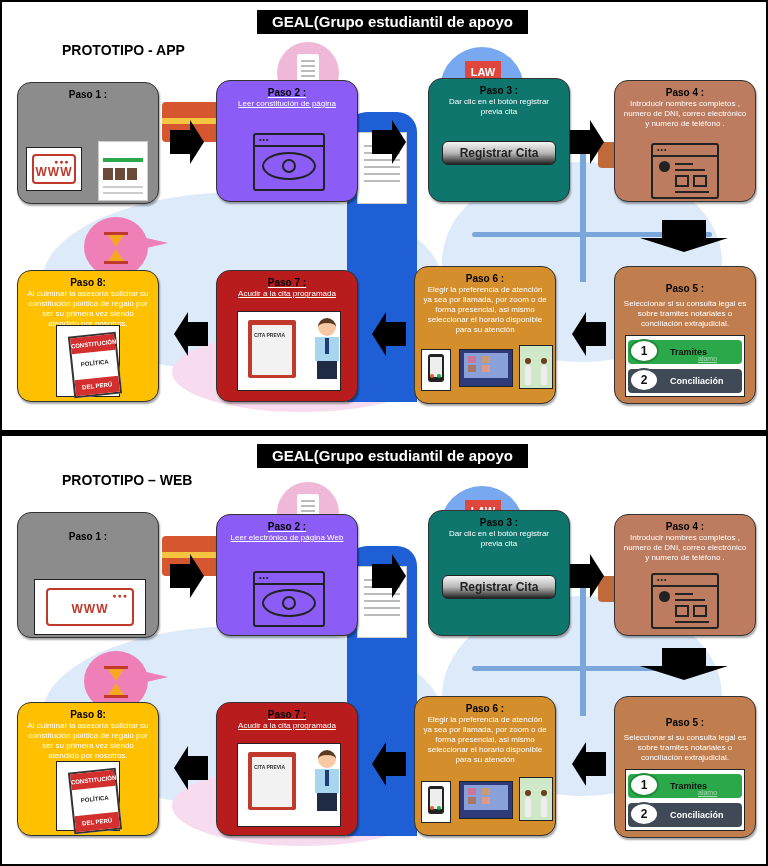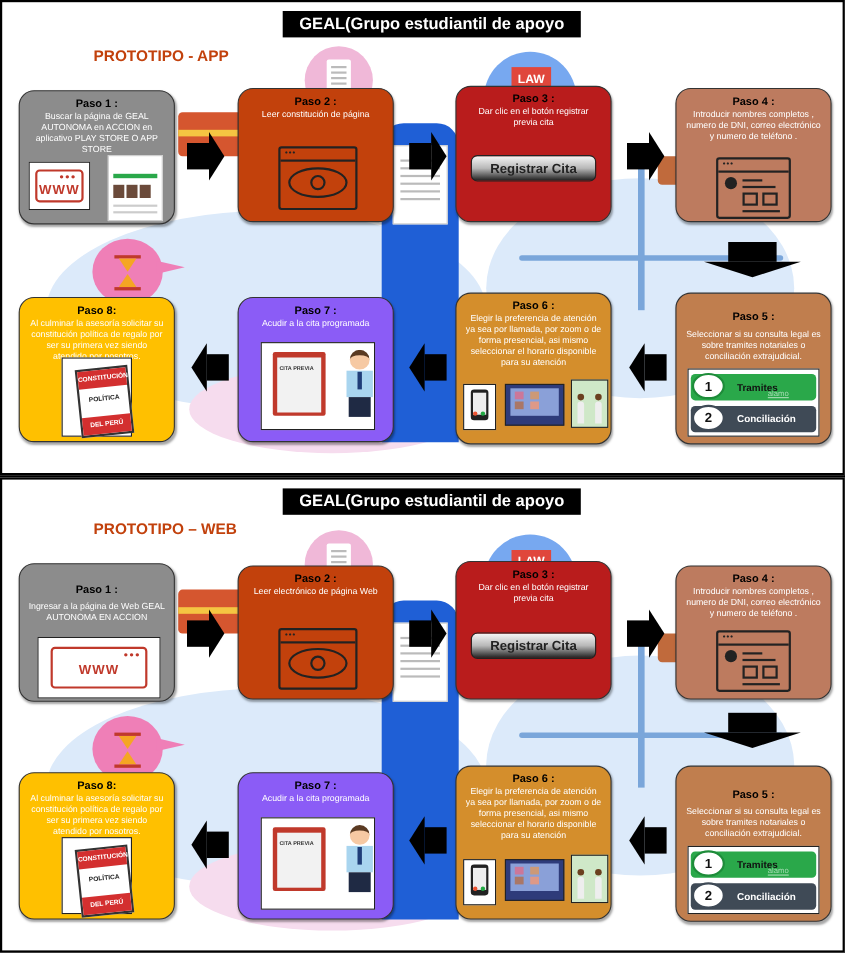--- a/index.html
+++ b/index.html
@@ -27,33 +27,33 @@
   .bg-paper { position:absolute; left:355px; width:50px; height:72px; background:#fff; border:1px solid #ccc; }
   .bg-paper:before { content:""; position:absolute; left:6px; top:12px; width:36px; height:2px; background:#bbb; box-shadow:0 7px 0 #bbb, 0 14px 0 #bbb, 0 21px 0 #bbb, 0 28px 0 #bbb, 0 35px 0 #bbb; }
   .bg-scale-beam { position:absolute; left:470px; width:240px; height:5px; background:#7aa6da; border-radius:3px; }
   .bg-scale-pole { position:absolute; left:578px; width:6px; background:#7aa6da; }
   .bg-briefcase { position:absolute; left:160px; width:60px; height:40px; background:#d5562f; border-radius:4px; }
   .bg-briefcase:after { content:""; position:absolute; left:0; top:16px; width:60px; height:6px; background:#f5c542; }
   .bg-gavel { position:absolute; left:596px; width:22px; height:26px; background:#c06a3c; border-radius:4px; }
 
   
   .main-title { position:absolute; left:255px; width:271px; height:24px; background:#000; color:#fff; font-weight:bold; font-size:15px; text-align:center; line-height:24px; }
-  .proto-title { position:absolute; left:60px; font-weight:bold; font-size:14px; color:#c2410c;margin-left:23px; }
+  .proto-title { position:absolute; left:60px; font-weight:bold; font-size:14px; color:#000000; }
 
   
   .card { position:absolute; border:1px solid #333; border-radius:14px; box-shadow: 1px 2px 2px rgba(0,0,0,.35); text-align:center; color:#fff; }
   .card .step-title { display:block; font-weight:bold; font-size:10px; color:#000; margin-top:6px; }
   .card .step-desc { display:block; font-size:8px; line-height:10px; padding:1px 8px 0; color:#fff; }
   .c-gray { background:#8c8c8c; }
-  .c-taupe { background:#c2410c; }
-  .c-brown { background:#b91c1c; }
+  .c-taupe { background:#8b5cf6;text-decoration:underline; }
+  .c-brown { background:#0f766e;margin-left:14px; }
   .c-copper { background:#bd7b5f; }
   .c-copper2 { background:#c07e4e; }
   .c-orange { background:#d48e2c; }
-  .c-gold { background:#8b5cf6; }
+  .c-gold { background:#b91c1c;text-decoration:underline; }
   .c-yellow { background:#ffc000; }
 
   
   .arrow-r, .arrow-l, .arrow-d { position:absolute; }
   .arrow-r .shaft, .arrow-l .shaft { position:absolute; top:10px; width:20px; height:24px; background:#000; }
   .arrow-r .head { position:absolute; left:20px; top:0; border-left:14px solid #000; border-top:22px solid transparent; border-bottom:22px solid transparent; }
   .arrow-l .head { position:absolute; left:0; top:0; border-right:14px solid #000; border-top:22px solid transparent; border-bottom:22px solid transparent; }
   .arrow-l .shaft { left:14px; }
   .arrow-d .shaft { position:absolute; left:22px; top:0; width:44px; height:18px; background:#000; }
   .arrow-d .head { position:absolute; left:0; top:18px; border-top:14px solid #000; border-left:44px solid transparent; border-right:44px solid transparent; }
@@ -143,21 +143,20 @@
       <div class="hg-body"></div>
       <div class="hg-body2"></div>
       <div class="hg-bot"></div>
   </div>
 
   <div class="main-title" style="top:8px;">GEAL(Grupo estudiantil de apoyo legal)</div>
   <div class="proto-title" style="top:40px;">PROTOTIPO - APP</div>
 
   <div class="card c-gray" style="left:15px;top:80px;width:142px;height:122px;">
     <span class="step-title">Paso 1 :</span>
-    <span class="step-desc">Buscar la página de GEAL AUTONOMA en ACCION en aplicativo PLAY STORE O APP STORE</span>
     <div class="img-box www-box" style="left:8px;top:64px;width:56px;height:44px;">
       <div class="www-inner">
           <span class="dots">●●●</span>
           <span class="www-text">WWW</span>
         </div>
     </div>
     <div class="phone-shot" style="left:80px;top:58px;width:50px;height:60px;">
       <div class="bar"></div>
         <div class="thumb" style="left:4px"></div>
         <div class="thumb" style="left:16px"></div>
@@ -313,21 +312,20 @@
       <div class="hg-body"></div>
       <div class="hg-body2"></div>
       <div class="hg-bot"></div>
   </div>
 
   <div class="main-title" style="top:8px;">GEAL(Grupo estudiantil de apoyo legal)</div>
   <div class="proto-title" style="top:36px;">PROTOTIPO – WEB</div>
 
   <div class="card c-gray" style="left:15px;top:76px;width:142px;height:126px;">
     <span class="step-title" style="margin-top:18px;">Paso 1 :</span>
-    <span class="step-desc" style="margin-top:4px;">Ingresar a la página de Web GEAL AUTONOMA EN ACCION</span>
     <div class="img-box www-box" style="left:16px;top:66px;width:112px;height:56px;">
       <div class="www-inner">
           <span class="dots">●●●</span>
           <span class="www-text">WWW</span>
         </div>
     </div>
   </div>
   <div class="arrow-r" style="left:168px;top:118px;width:34px;height:44px;">
       <div class="shaft"></div>
       <div class="head"></div>

